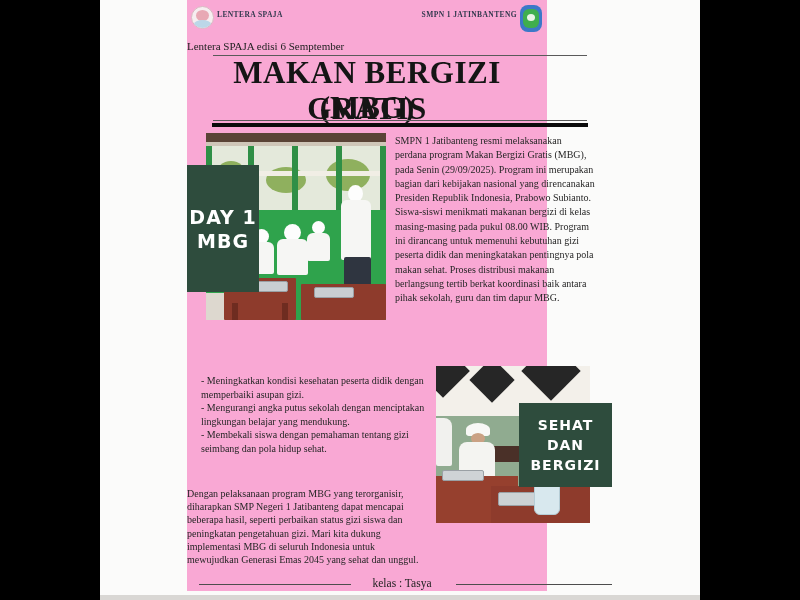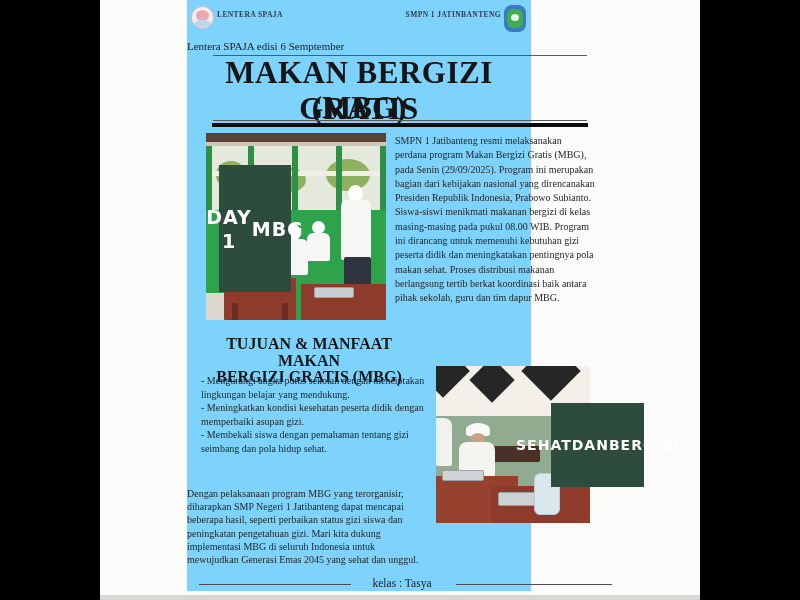--- a/index.html
+++ b/index.html
@@ -1,19 +1,19 @@
 <!DOCTYPE html>
 <html><head>
 <meta charset="utf-8">
 <style>
   html,body{margin:0;padding:0;background:#000;}
   .stage{position:relative;width:800px;height:600px;background:#000;overflow:hidden;
          font-family:"Liberation Serif",serif;}
   .backdrop{position:absolute;left:100px;top:0;width:600px;height:600px;background:#fbfbfa;}
-  .page{position:absolute;left:187px;top:0;width:344px;height:591px;background:#7dd3fc;}
+  .page{position:absolute;left:187px;top:0;width:344px;height:591px;background:#f9a8d4;padding-left:16px;}
   .bottom-strip{position:absolute;left:100px;top:595px;width:600px;height:5px;background:#d9d7d4;}
 
   
   .logo-left{position:absolute;left:4px;top:6px;width:21px;height:21px;border-radius:50%;
              background:#f6eef0;border:1px solid #d9b9c2;overflow:hidden;}
   .logo-left .blob{position:absolute;left:4px;top:3px;width:13px;height:11px;border-radius:50%;background:#e8a9b4;}
   .logo-left .base{position:absolute;left:2px;top:13px;width:17px;height:8px;border-radius:50% 50% 0 0;background:#bcd7e8;}
   .brand-left{position:absolute;left:30px;top:10px;font-size:7.5px;letter-spacing:.4px;
               color:#32394e;font-weight:bold;}
   .brand-right{position:absolute;right:30px;top:10px;font-size:7.5px;letter-spacing:.4px;
@@ -42,23 +42,23 @@
   .p1-sill{position:absolute;left:0;top:38px;width:100%;height:5px;background:#f1eee5;}
   .p1-foliage{position:absolute;border-radius:50%;background:#8fb05e;}
   .p1-head{position:absolute;border-radius:50%;background:#fdfdfd;}
   .p1-body{position:absolute;border-radius:6px 6px 2px 2px;background:#f6f6f4;}
   .p1-skirt{position:absolute;background:#2f3540;border-radius:2px;}
   .p1-desk{position:absolute;background:#8e3b2c;border-radius:1px;}
   .p1-leg{position:absolute;background:#6e2c20;}
   .p1-tray{position:absolute;background:#c9ced2;border:1px solid #9aa0a5;border-radius:2px;}
   .p1-floor{position:absolute;left:0;top:160px;width:46px;height:27px;background:#ddd8cf;}
 
-  .label-green{position:absolute;background:#2e4c3d;color:#fff;display:flex;flex-direction:row;
+  .label-green{position:absolute;background:#2e4c3d;color:#fff;display:flex;flex-direction:column;
                justify-content:center;align-items:center;text-align:center;
-               font-family:"DejaVu Sans",sans-serif;font-weight:bold;z-index:5;margin-left:32px;}
+               font-family:"DejaVu Sans",sans-serif;font-weight:bold;z-index:5;}
   .label-day{left:0;top:165px;width:72px;height:127px;font-size:19px;line-height:24px;letter-spacing:1px;}
   .label-sehat{left:332px;top:403px;width:93px;height:84px;font-size:14px;line-height:20px;letter-spacing:1px;}
 
   .intro{position:absolute;left:208px;top:134px;width:200px;font-size:10px;line-height:14.3px;color:#262626;}
 
   .heading2{position:absolute;left:13px;top:336px;width:218px;text-align:center;
             font-size:16px;line-height:16.5px;font-weight:bold;color:#171717;}
 
   .bullets{position:absolute;left:14px;top:374px;width:246px;font-size:10px;line-height:13.6px;color:#262626;}
   .closing{position:absolute;left:0;top:487px;width:240px;font-size:10px;line-height:13.2px;color:#262626;}
@@ -141,28 +141,24 @@
       <div class="p1-tray" style="left:108px;top:154px;width:38px;height:9px;"></div>
     </div>
 
     <div class="label-green label-day">
       <div>DAY 1</div>
       <div>MBG</div>
     </div>
 
     <div class="intro">SMPN 1 Jatibanteng resmi melaksanakan perdana program Makan Bergizi Gratis (MBG), pada Senin (29/09/2025). Program ini merupakan bagian dari kebijakan nasional yang direncanakan Presiden Republik Indonesia, Prabowo Subianto. Siswa-siswi menikmati makanan bergizi di kelas masing-masing pada pukul 08.00 WIB. Program ini dirancang untuk memenuhi kebutuhan gizi peserta didik dan meningkatakan pentingnya pola makan sehat. Proses distribusi makanan berlangsung tertib berkat koordinasi baik antara pihak sekolah, guru dan tim dapur MBG.</div>
 
-    <div class="heading2">
-      <div>TUJUAN &amp; MANFAAT MAKAN</div>
-      <div>BERGIZI GRATIS (MBG)</div>
-    </div>
 
     <div class="bullets">
+      <div>- Meningkatkan kondisi kesehatan peserta didik dengan memperbaiki asupan gizi.</div>
       <div>- Mengurangi angka putus sekolah dengan menciptakan lingkungan belajar yang mendukung.</div>
-      <div>- Meningkatkan kondisi kesehatan peserta didik dengan memperbaiki asupan gizi.</div>
       <div>- Membekali siswa dengan pemahaman tentang gizi seimbang dan pola hidup sehat.</div>
     </div>
 
     <div class="closing">Dengan pelaksanaan program MBG yang terorganisir, diharapkan SMP Negeri 1 Jatibanteng dapat mencapai beberapa hasil, seperti perbaikan status gizi siswa dan peningkatan pengetahuan gizi. Mari kita dukung implementasi MBG di seluruh Indonesia untuk mewujudkan Generasi Emas 2045 yang sehat dan unggul.</div>
 
     <div class="photo2">
       <div class="p2-topwall"></div>
       <div class="p2-diamond" style="left:-12px;top:-14px;width:38px;height:38px;"></div>
       <div class="p2-diamond" style="left:40px;top:-2px;width:32px;height:32px;"></div>
       <div class="p2-diamond" style="left:94px;top:-16px;width:42px;height:42px;"></div>

